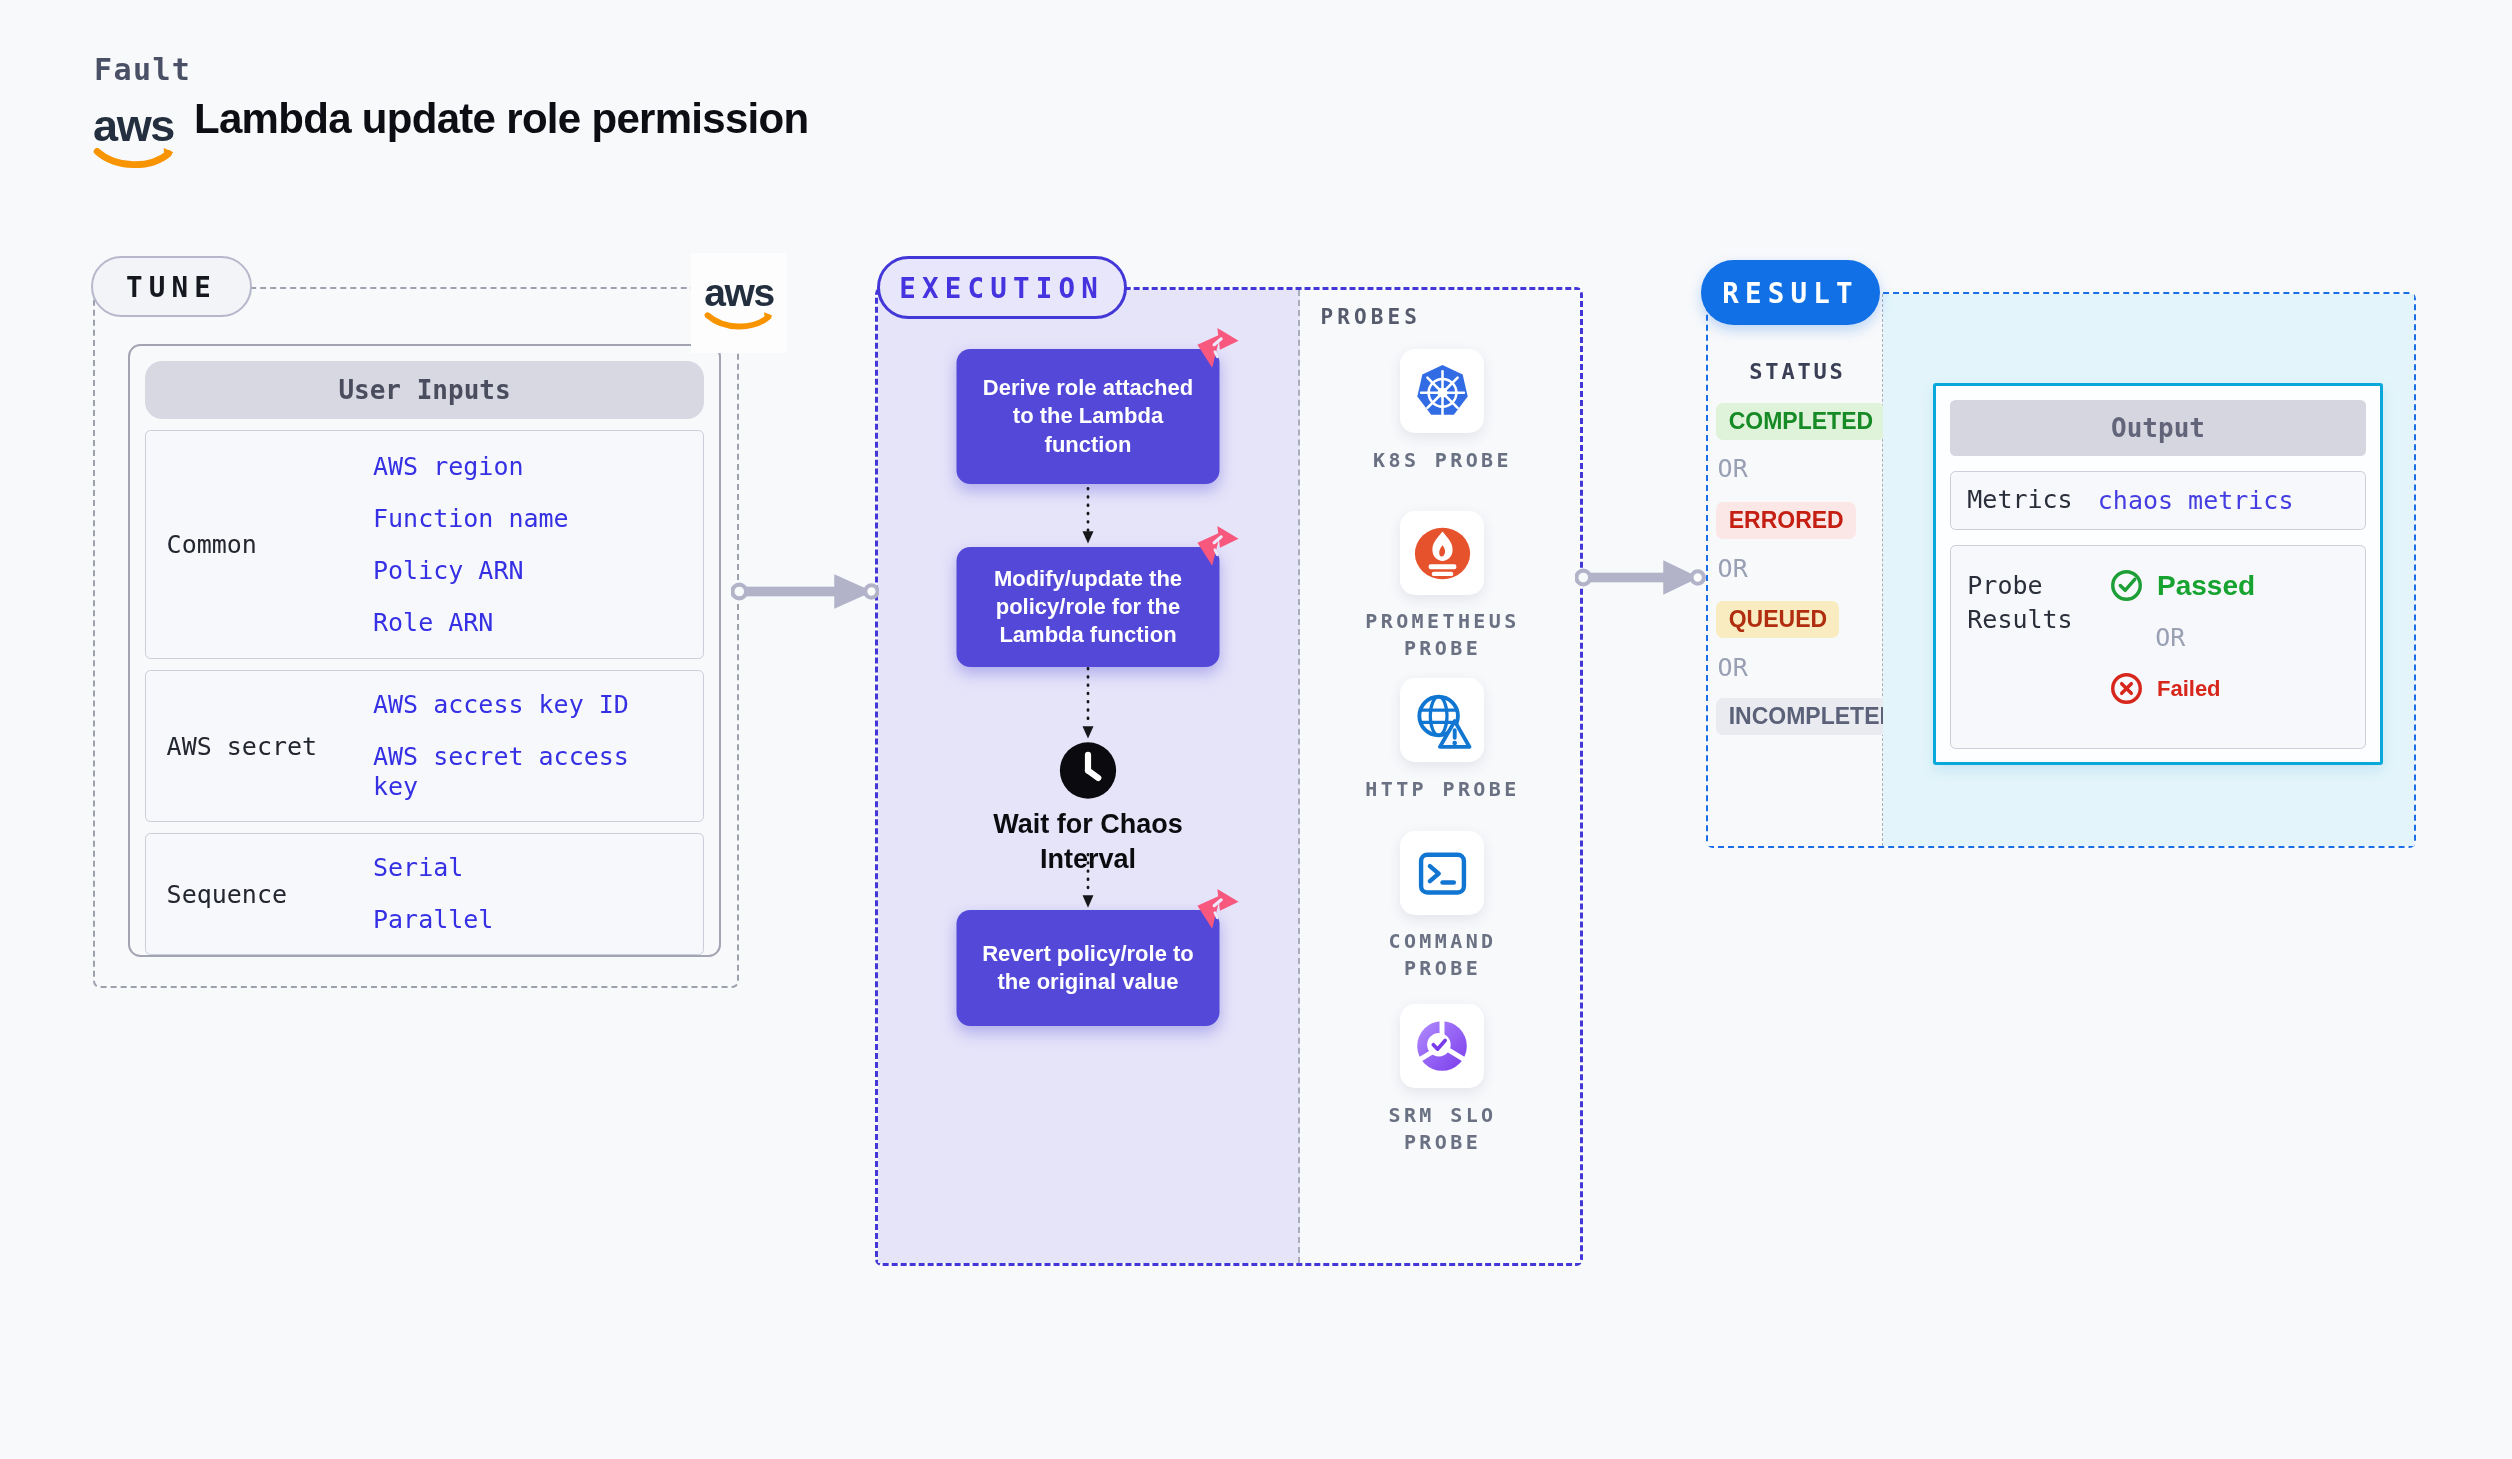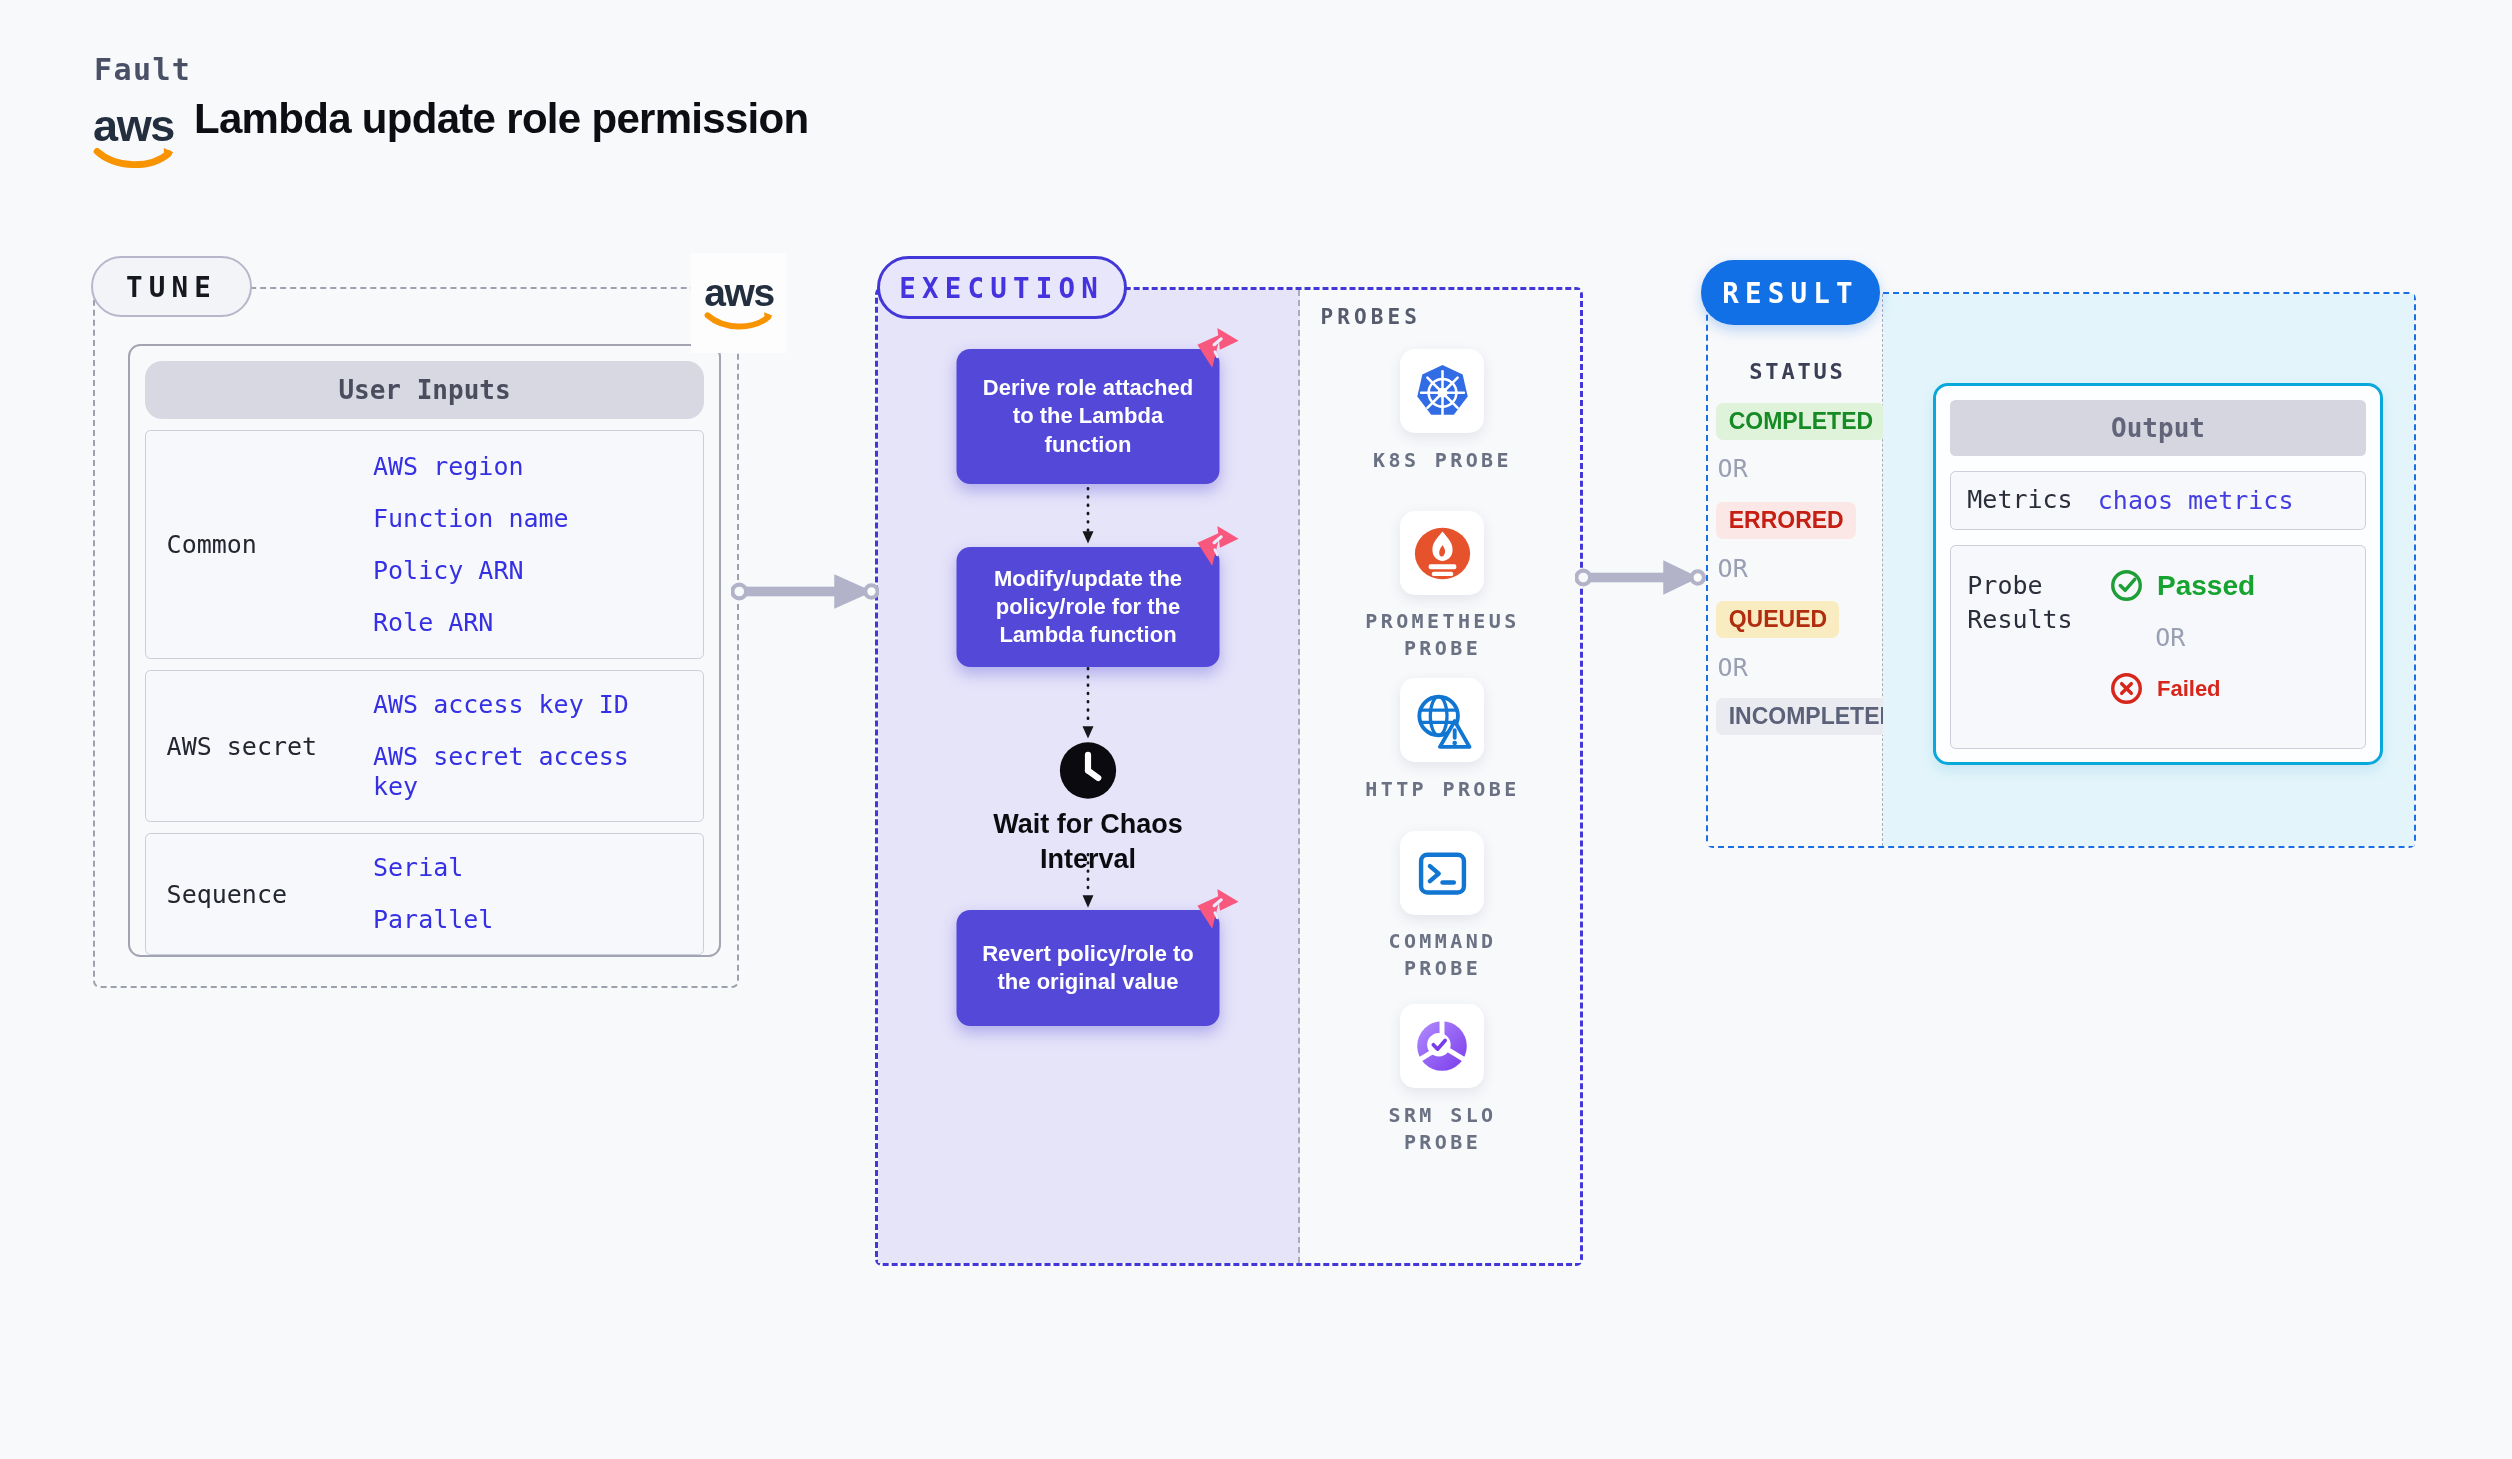--- a/index.html
+++ b/index.html
@@ -83,21 +83,21 @@
     padding:0 12.4px; border-radius:6.9px; font-size:23px; font-weight:700; }
   .pill-completed { top:109px; background:#DFF3DA; color:#168A25; }
   .pill-errored   { top:208px; background:#FBE8E6; color:#C41F12; }
   .pill-queued    { top:307px; background:#F9ECC1; color:#B02D0F; }
   .pill-incompleted { top:404px; background:#EAEBF1; color:#5B6178; }
   .status-or { position:absolute; left:9.6px; font-family:"DejaVu Sans Mono","Liberation Mono",monospace;
     font-size:25px; color:#9AA0B4; }
   .or-1 { top:160px; } .or-2 { top:260px; } .or-3 { top:359px; }
 
   .output-box { position:absolute; left:50px; top:89px; width:450px; height:382px; background:#FDFEFF;
-    border:3.4px solid #09A8DA; border-radius:15px; padding:13.8px; box-shadow:0 5.5px 13.8px rgba(9,130,180,0.12); }
+    border:3.4px solid #09A8DA; border-radius:3px; padding:13.8px; box-shadow:0 5.5px 13.8px rgba(9,130,180,0.12); }
   .output-header { height:56px; background:#D6D6E0; border-radius:5.5px; display:flex; align-items:center; justify-content:center;
     font-family:"DejaVu Sans Mono","Liberation Mono",monospace; font-size:26px; font-weight:700; color:#62657A; }
   .output-row { margin-top:15px; border:1.4px solid #CBCDD8; border-radius:5.5px; background:#F7F8FB; display:flex; }
   .row-metrics { height:59px; align-items:center; }
   .row-probe { height:204px; align-items:flex-start; padding-top:23.4px; }
   .output-label { flex:0 0 147px; padding-left:16.5px; font-family:"DejaVu Sans Mono","Liberation Mono",monospace;
     font-size:25px; color:#2A2D3A; line-height:1.35; }
   .metrics-link { font-family:"DejaVu Sans Mono","Liberation Mono",monospace; font-size:25px; color:#443DE2; cursor:pointer; }
   .probe-values { display:flex; flex-direction:column; gap:20.6px; padding-left:12.4px; }
   .pr-line { display:flex; align-items:center; gap:13.8px; }

